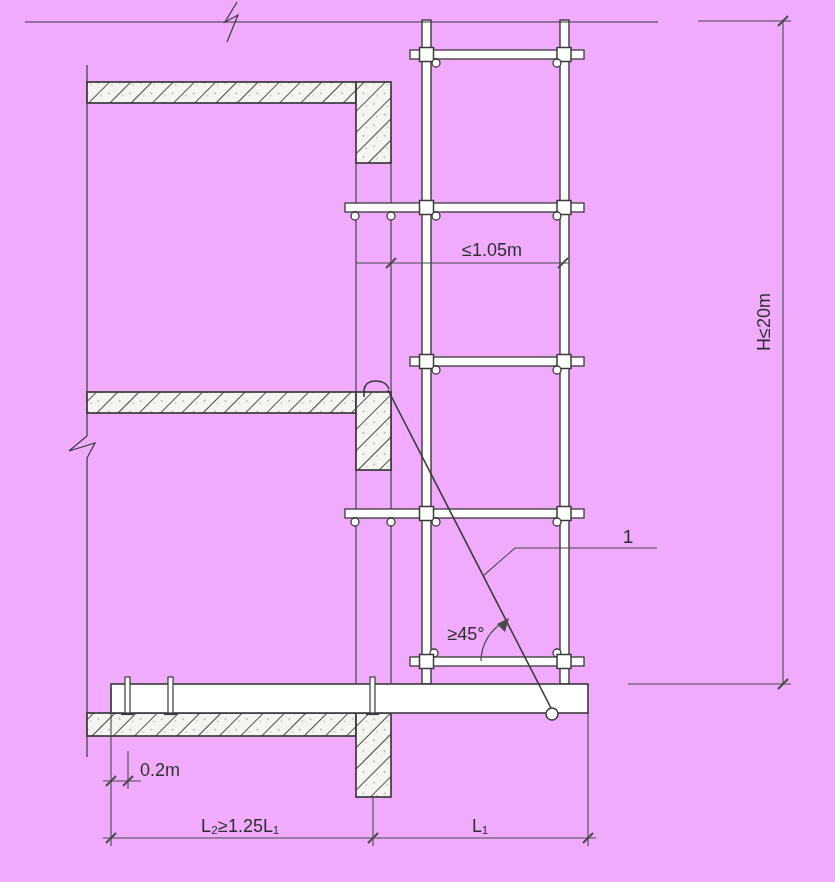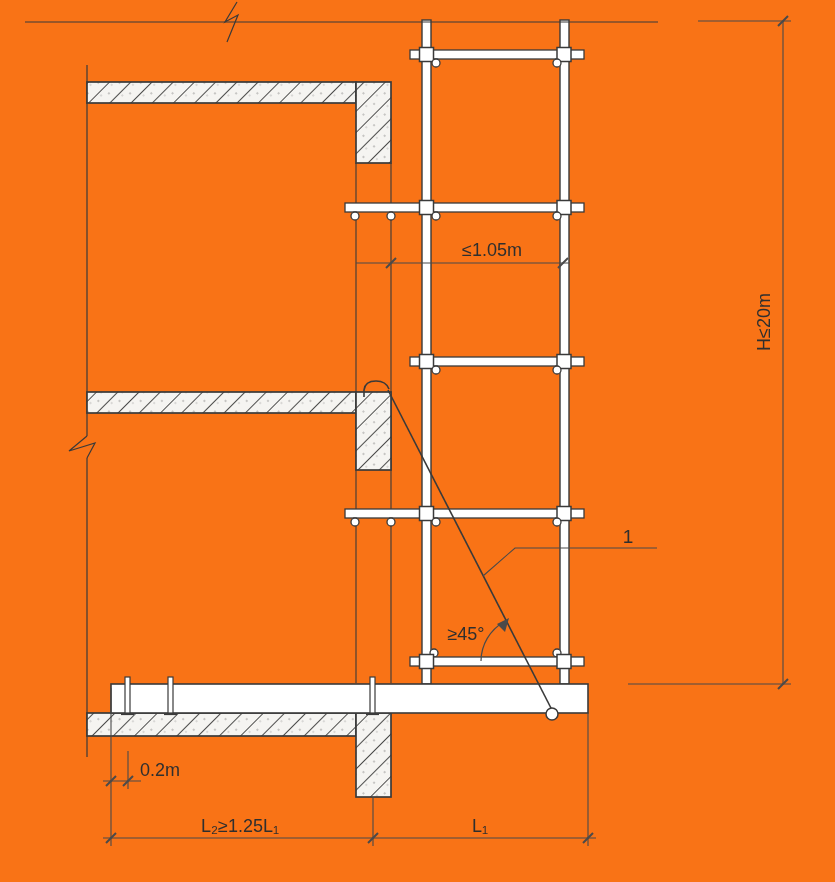--- a/index.html
+++ b/index.html
@@ -1,16 +1,16 @@
 <!DOCTYPE html>
 <html><head>
 <meta charset="utf-8">
 <style>
   html,body{margin:0;padding:0;background:#ffffff;}
-  .stage{position:relative;width:835px;height:882px;background:#f97316;overflow:hidden;
+  .stage{position:relative;width:835px;height:882px;background:#f0abfc;overflow:hidden;
          font-family:"Liberation Sans", sans-serif;}
   svg{position:absolute;left:0;top:0;}
   text{fill:#2f2f2f;}
   .lbl{font-size:18px;}
   .lbl-ref{font-size:19px;}
 </style>
 </head>
 <body>
 
 <div class="stage">

